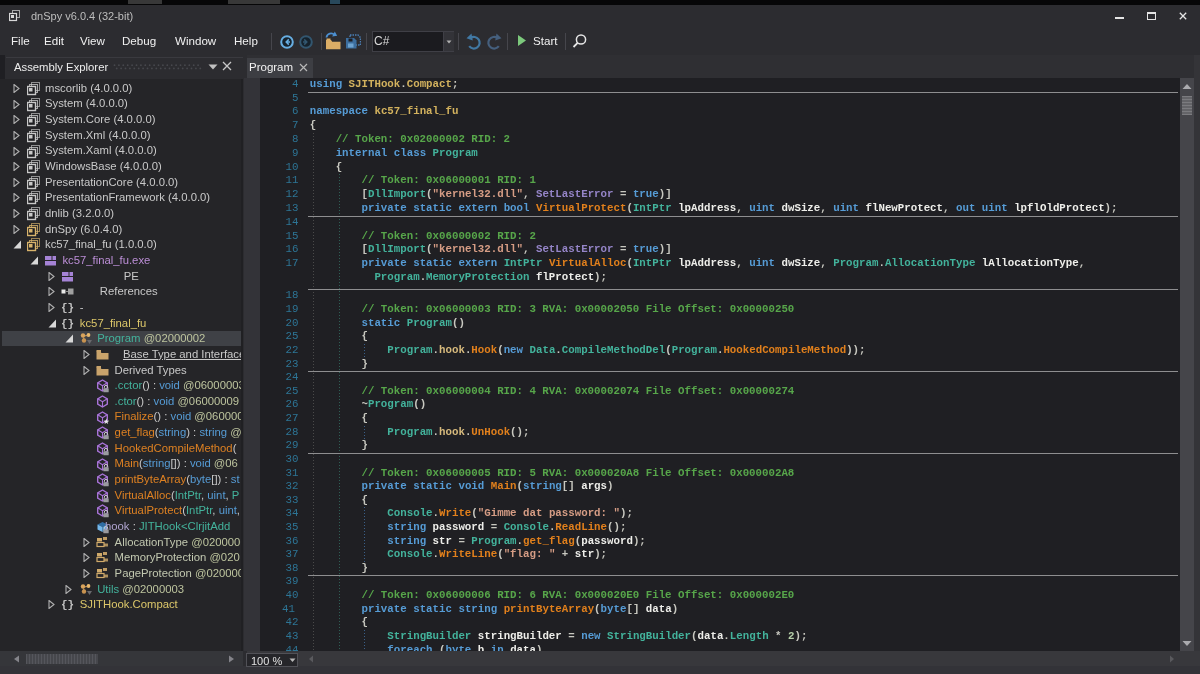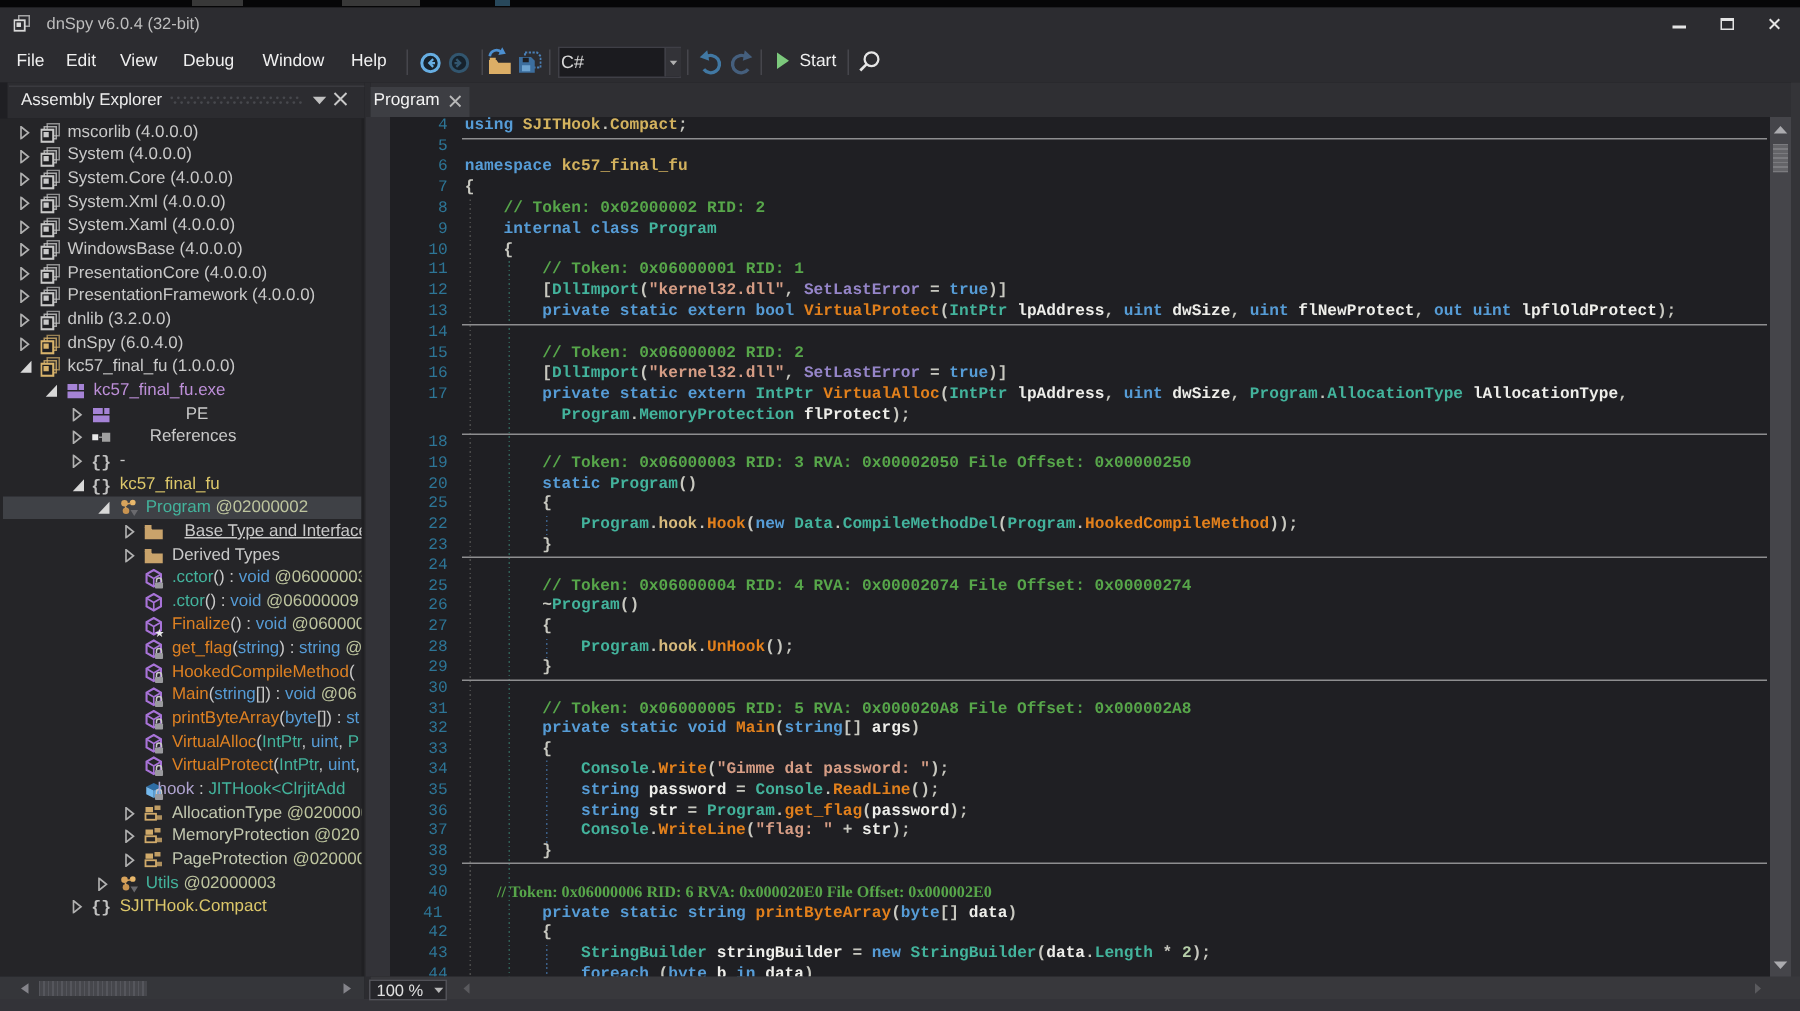--- a/index.html
+++ b/index.html
@@ -543,21 +543,21 @@
 <div class="ln" style="right:879.5px;top:442.9px;line-height:13.62px;">35</div>
 <div class="cl" style="left:62.8px;top:442.9px;line-height:13.62px;">            <span class="k">string</span> <span class="p">password</span> = <span class="t">Console</span>.<span class="m">ReadLine</span>();</div>
 <div class="ln" style="right:879.5px;top:456.6px;line-height:13.62px;">36</div>
 <div class="cl" style="left:62.8px;top:456.6px;line-height:13.62px;">            <span class="k">string</span> <span class="p">str</span> = <span class="t">Program</span>.<span class="m">get_flag</span>(<span class="p">password</span>);</div>
 <div class="ln" style="right:879.5px;top:470.2px;line-height:13.62px;">37</div>
 <div class="cl" style="left:62.8px;top:470.2px;line-height:13.62px;">            <span class="t">Console</span>.<span class="m">WriteLine</span>(<span class="s">"flag: "</span> + <span class="p">str</span>);</div>
 <div class="ln" style="right:879.5px;top:483.8px;line-height:13.62px;">38</div>
 <div class="cl" style="left:62.8px;top:483.8px;line-height:13.62px;">        }</div>
 <div class="ln" style="right:879.5px;top:497.4px;line-height:13.62px;">39</div>
 <div class="ln" style="right:879.5px;top:511.0px;line-height:13.62px;">40</div>
-<div class="cl" style="left:62.8px;top:511.0px;line-height:13.62px;font-family:Liberation Serif, serif;"><span class="c">        // Token: 0x06000006 RID: 6 RVA: 0x000020E0 File Offset: 0x000002E0</span></div>
+<div class="cl" style="left:62.8px;top:511.0px;line-height:13.62px;"><span class="c">        // Token: 0x06000006 RID: 6 RVA: 0x000020E0 File Offset: 0x000002E0</span></div>
 <div class="ln" style="right:883px;top:524.7px;line-height:13.62px;">41</div>
 <div class="cl" style="left:62.8px;top:524.7px;line-height:13.62px;">        <span class="k">private</span> <span class="k">static</span> <span class="k">string</span> <span class="m">printByteArray</span>(<span class="k">byte</span>[] <span class="p">data</span>)</div>
 <div class="ln" style="right:879.5px;top:538.3px;line-height:13.62px;">42</div>
 <div class="cl" style="left:62.8px;top:538.3px;line-height:13.62px;">        {</div>
 <div class="ln" style="right:879.5px;top:551.9px;line-height:13.62px;">43</div>
 <div class="cl" style="left:62.8px;top:551.9px;line-height:13.62px;">            <span class="t">StringBuilder</span> <span class="p">stringBuilder</span> = <span class="k">new</span> <span class="t">StringBuilder</span>(<span class="p">data</span>.<span class="t">Length</span> * <span class="u">2</span>);</div>
 <div class="ln" style="right:879.5px;top:565.5px;line-height:13.62px;">44</div>
 <div class="cl" style="left:62.8px;top:565.5px;line-height:13.62px;">            <span class="k">foreach</span> (<span class="k">byte</span> <span class="p">b</span> <span class="k">in</span> <span class="p">data</span>)</div>
 </div>
 </div>

